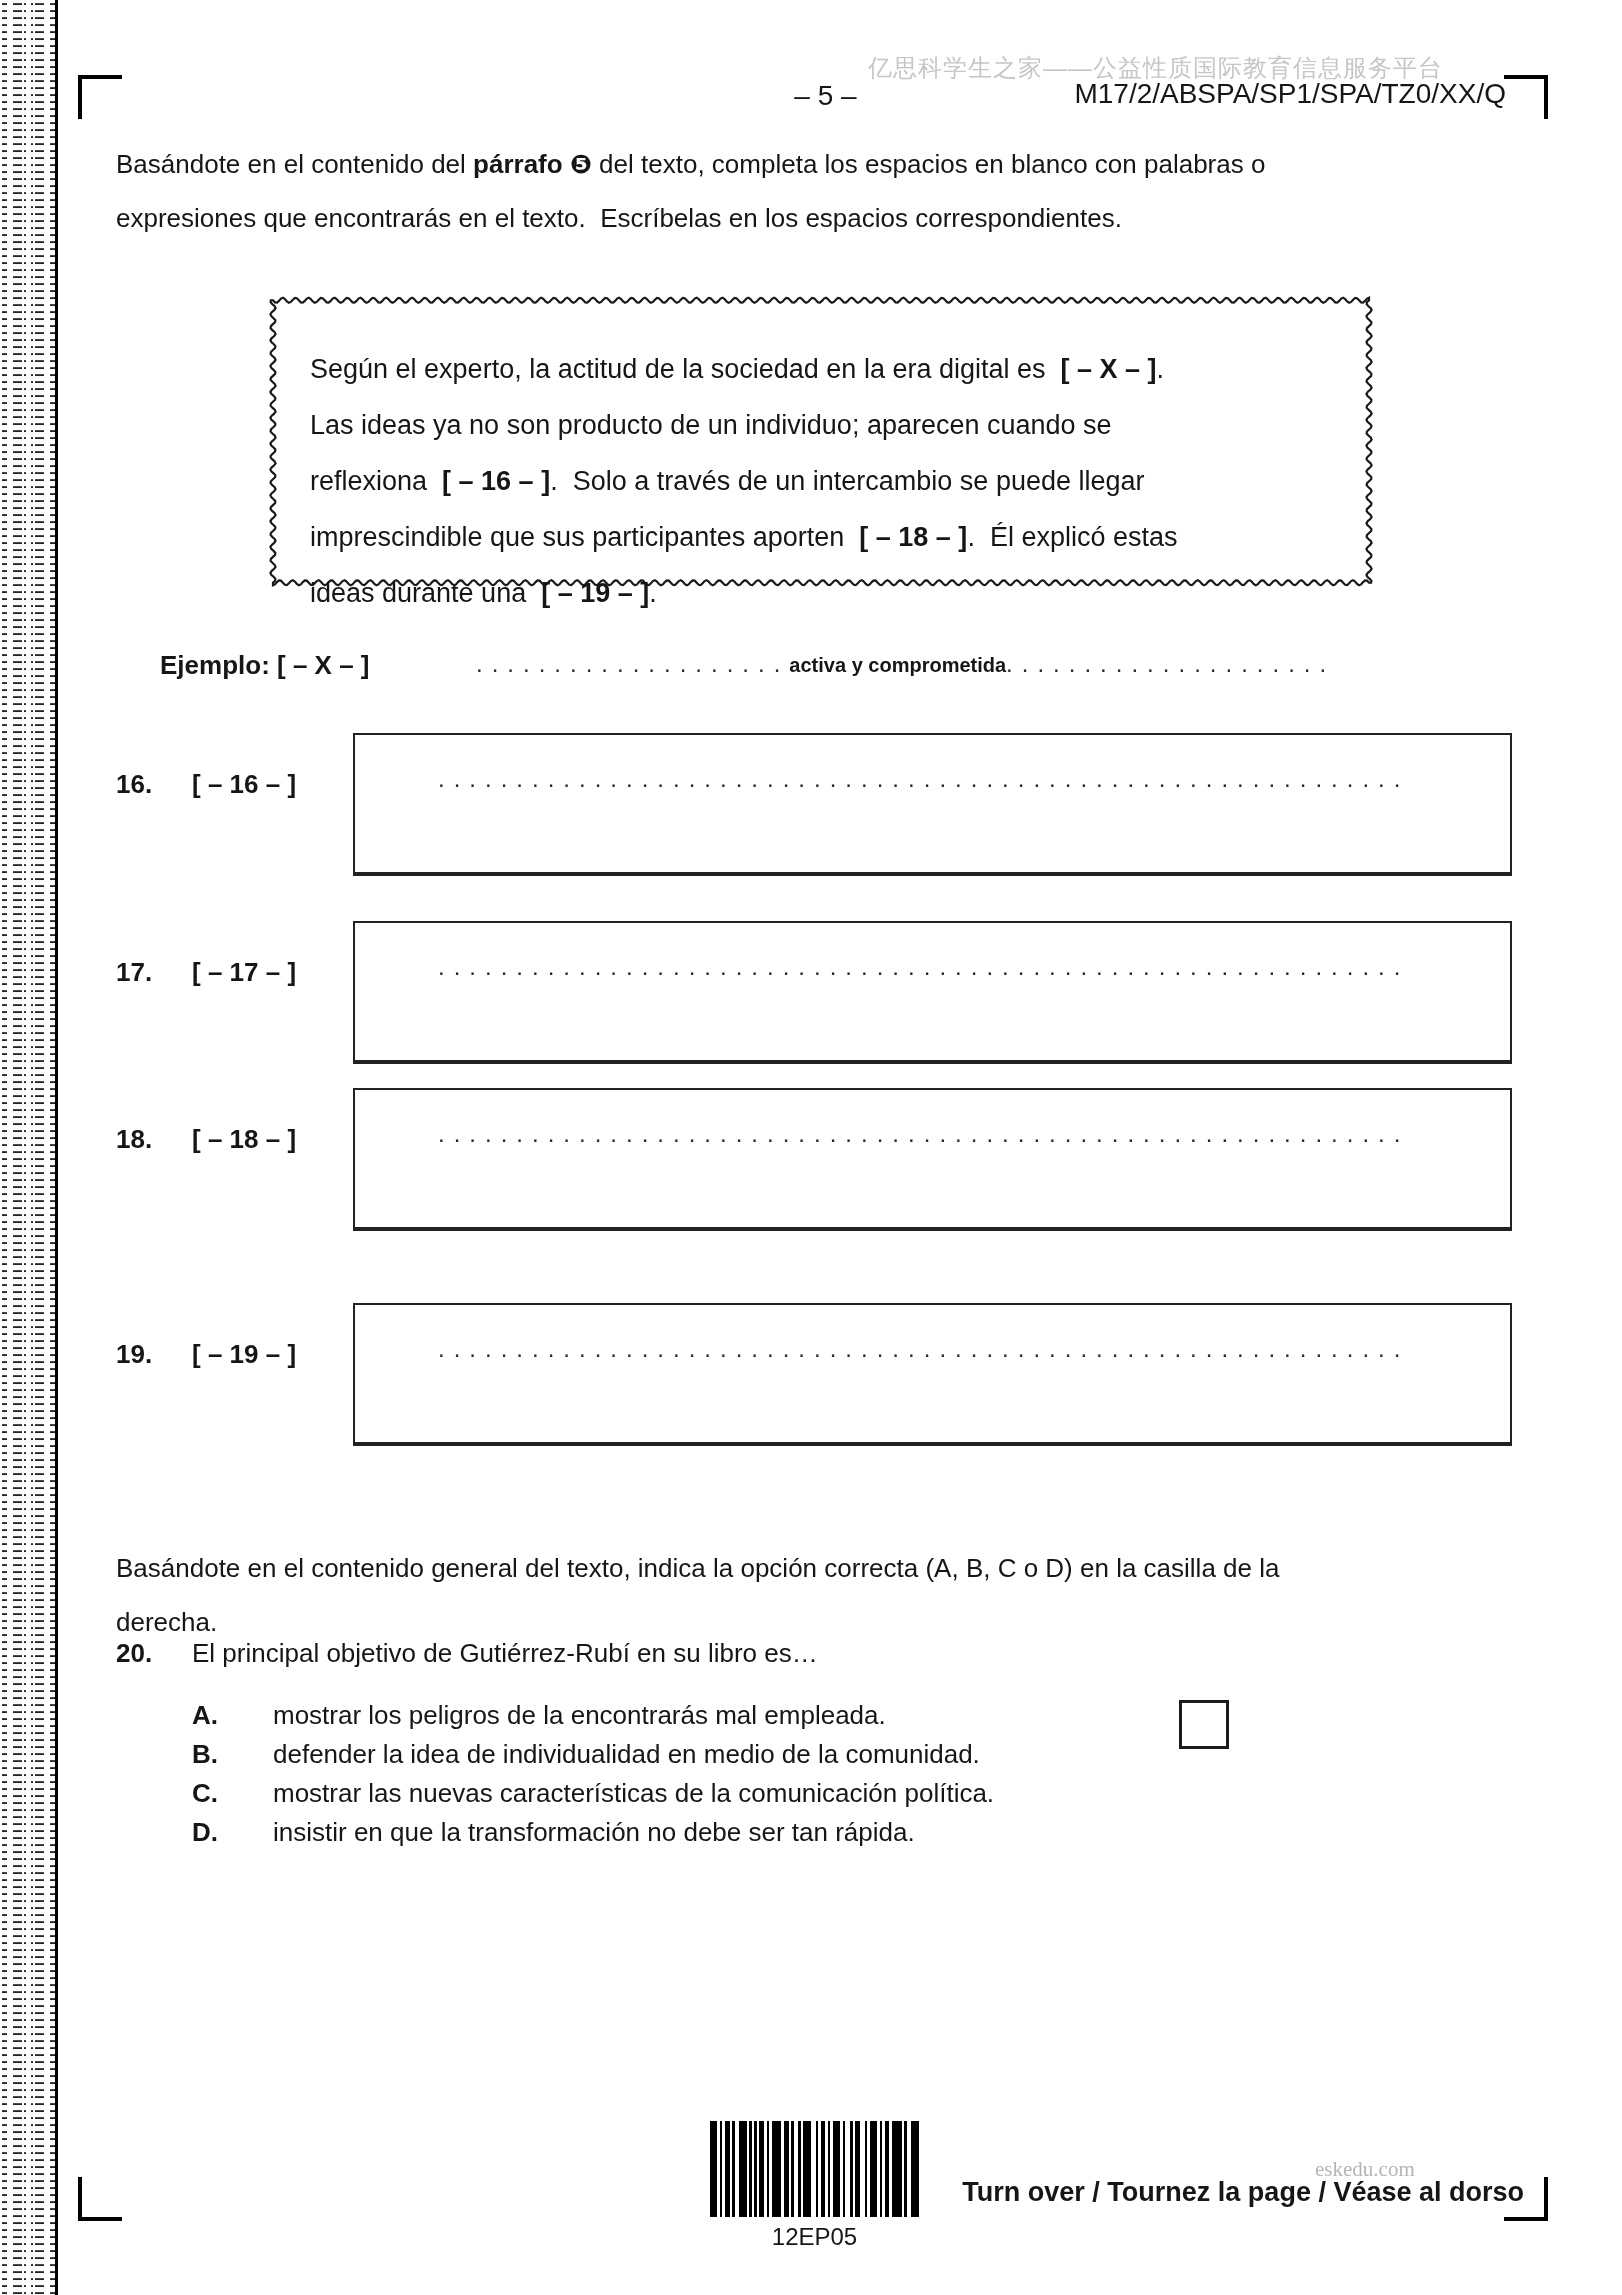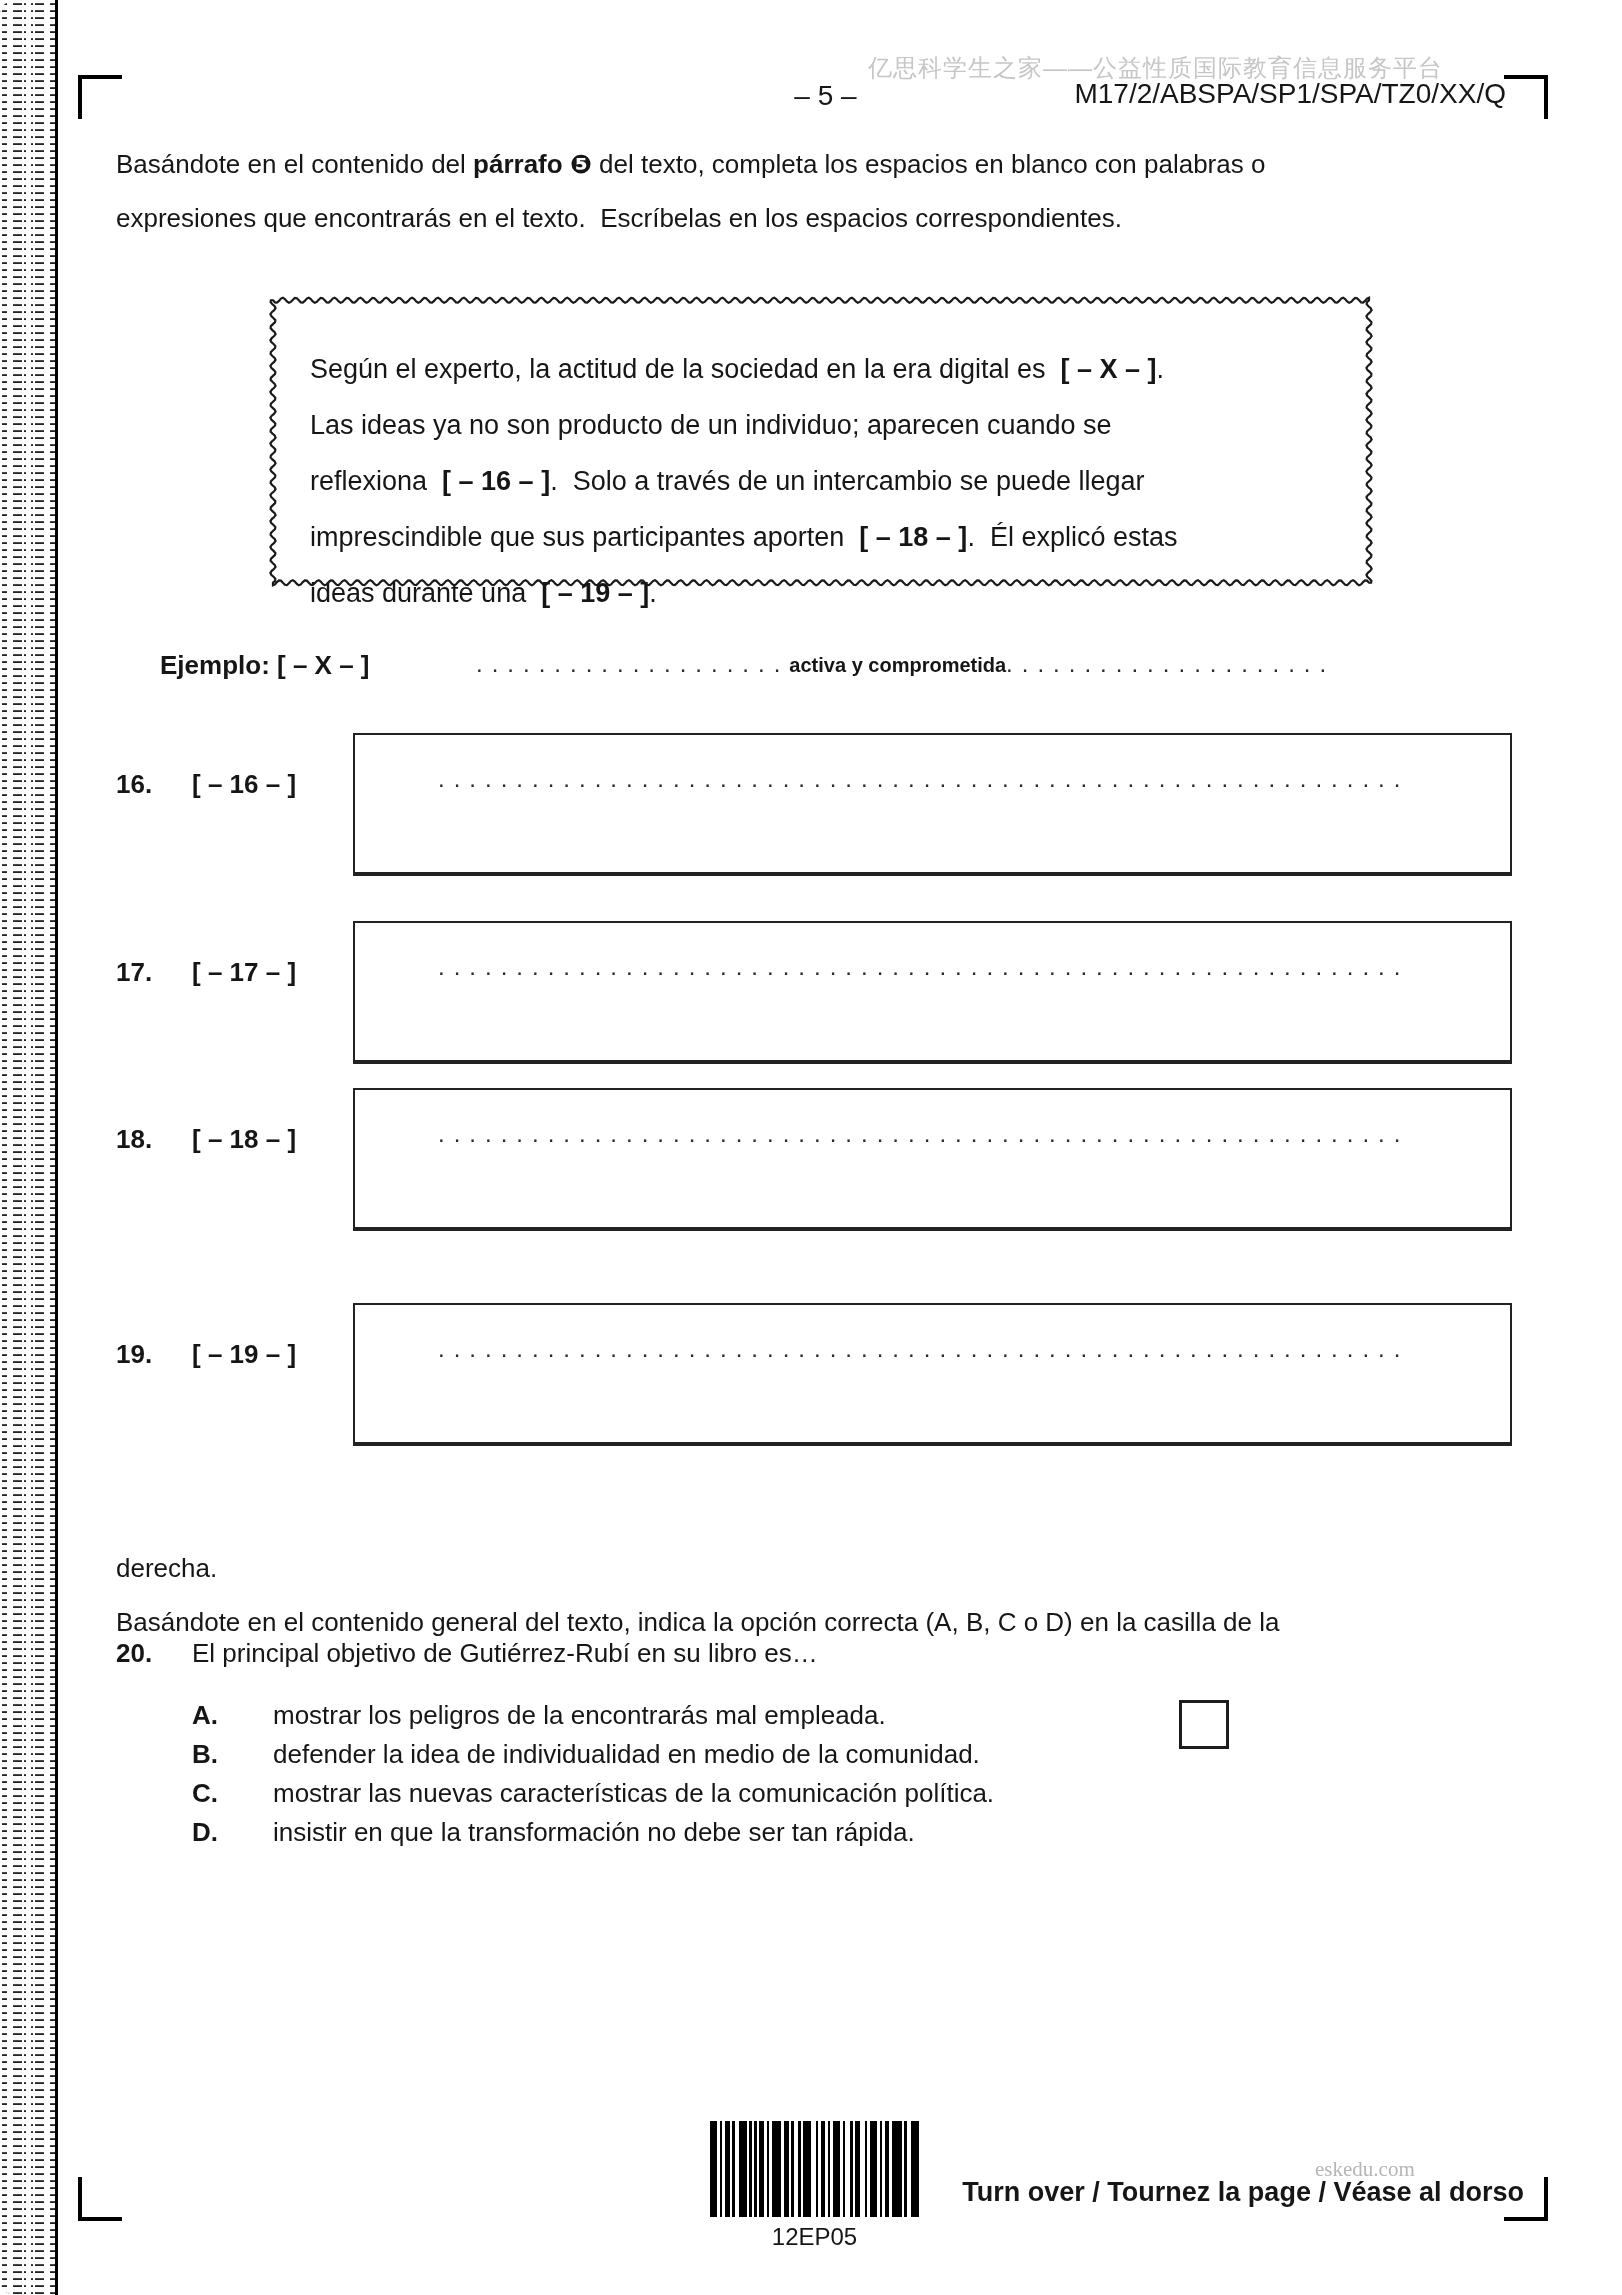--- a/index.html
+++ b/index.html
@@ -3,21 +3,20 @@
 <meta charset="utf-8">
 <style>
   html,body{margin:0;padding:0;background:#ffffff;}
   .page{
     position:relative;
     width:1623px;height:2295px;
     background:#ffffff;
     font-family:"Liberation Sans","DejaVu Sans",sans-serif;
     color:#161616;
     overflow:hidden;
-    border-radius:15px;
   }
   
   .left-strip{
     position:absolute;left:0;top:0;width:55px;height:2295px;
     border-right:3px solid #000;
     background:
       repeating-linear-gradient(90deg, #fff 0 2px, rgba(255,255,255,0) 2px 11px),
       repeating-linear-gradient(90deg, rgba(255,255,255,0) 0 7px, #fff 7px 12px, rgba(255,255,255,0) 12px 19px),
       repeating-linear-gradient(180deg, #fbfbfb 0 3px, #4a4a4a 3px 4px, #242424 4px 5px, #fbfbfb 5px 7px);
   }
@@ -151,22 +150,22 @@
 
   <div class="q-row q19">
     <span class="q-num">19.</span>
     <span class="q-tag">[ – 19 – ]</span>
     <div class="answer-box">
       <span class="dots line-dots">..............................................................</span>
     </div>
   </div>
 
   <div class="instr instr2">
+      <div class="tline"><span>Basándote en el contenido general del texto, indica la opción correcta (A, B, C o D) en la casilla de la</span></div>
       <div class="tline"><span>derecha.</span></div>
-      <div class="tline"><span>Basándote en el contenido general del texto, indica la opción correcta (A, B, C o D) en la casilla de la</span></div>
     </div>
 
   <div class="q20-row">
     <span class="q20-num">20.</span>
     <span class="q20-stem">El principal objetivo de Gutiérrez-Rubí en su libro es…</span>
   </div>
 
   <div class="option oA">
     <span class="opt-letter">A.</span>
     <span class="opt-text">mostrar los peligros de la encontrarás mal empleada.</span>

